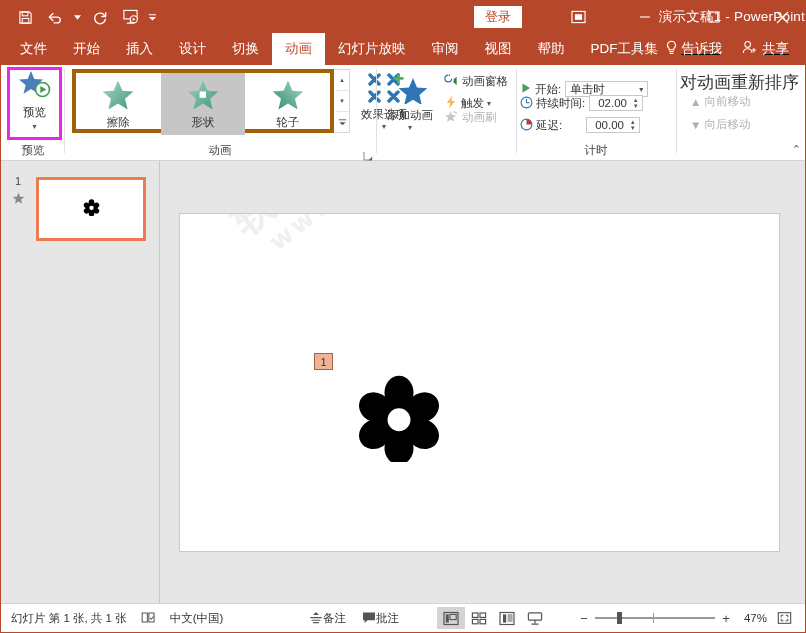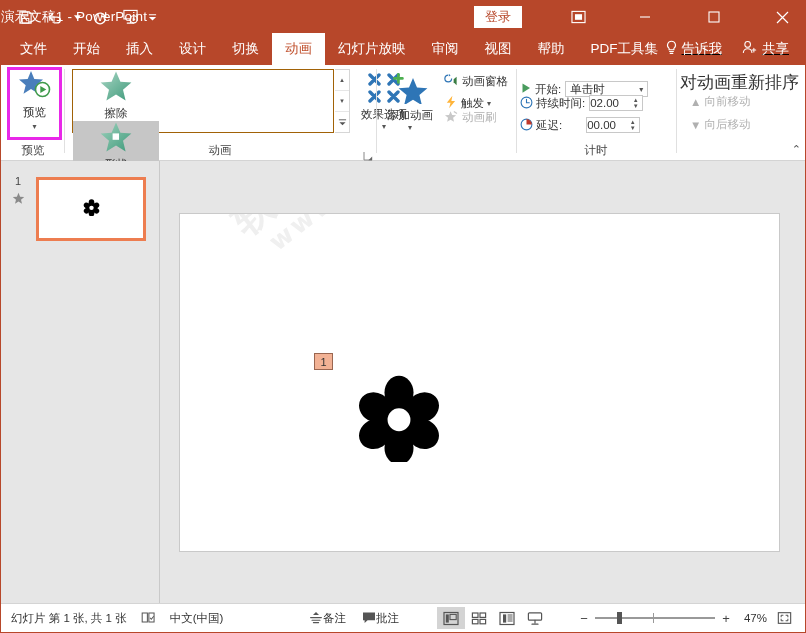--- a/index.html
+++ b/index.html
@@ -13,21 +13,21 @@
        border:1px solid #b7472a;background:#fff;}
 
   
   .titlebar{position:absolute;left:0;top:0;width:804px;height:32px;background:#b7472a;}
   .qat{position:absolute;left:10px;top:0;height:32px;display:flex;align-items:center;gap:2px;}
   .qat .qbtn{width:28px;height:26px;display:flex;align-items:center;justify-content:center;
              color:#fff;cursor:pointer;}
   .qat .qbtn svg{display:block;}
   .qat .qcar{width:13px;height:26px;display:flex;align-items:center;justify-content:center;color:#fff;}
   .title-text{position:absolute;left:0;top:0;width:804px;height:32px;line-height:32px;
-              text-align:left;color:#fff;font-size:13.5px;letter-spacing:.2px;}
+              text-align:right;color:#fff;font-size:13.5px;letter-spacing:.2px;}
   .win-right{position:absolute;right:0;top:0;height:32px;display:flex;align-items:center;gap:24px;}
   .signin{background:#fff;color:#b7472a;font-size:13px;padding:3px 11px;margin-right:12px;cursor:pointer;
           line-height:16px;}
   .wbtn{width:45px;height:32px;display:flex;align-items:center;justify-content:center;
         color:#fff;cursor:pointer;}
   .wbtn.ribbonopt{width:40px;}
 
   
   .tabstrip{position:absolute;left:0;top:32px;width:804px;height:32px;background:#b7472a;}
   .tabs{position:absolute;left:6px;top:0;display:flex;height:32px;align-items:stretch;}
@@ -49,22 +49,22 @@
   .g-preview{left:1px;width:62px;}
   .prev-hl{position:absolute;left:5px;top:2px;width:55px;height:73px;
            border:3px solid #e828e8;box-sizing:border-box;}
   .prevbtn{position:absolute;left:8px;top:5px;width:49px;height:67px;display:flex;flex-direction:column;
            align-items:center;justify-content:flex-start;cursor:pointer;}
   .prevbtn .lbl{font-size:11.5px;color:#333;margin-top:1px;}
   .prevbtn .car{font-size:8px;color:#555;line-height:8px;margin-top:3px;}
 
   
   .g-anim{left:63px;width:312px;}
-  .gal{position:absolute;left:8px;top:4px;width:262px;height:64px;border:1px solid #a16207;
-       background:#fff;box-sizing:border-box;display:flex;flex-direction:column;}
+  .gal{position:absolute;left:8px;top:4px;width:262px;height:64px;border:4px solid #a16207;
+       background:#fff;box-sizing:border-box;display:flex;}
   .galitem{width:86px;height:62px;display:flex;flex-direction:column;align-items:center;
            justify-content:center;cursor:pointer;}
   .galitem.sel{background:#c6c6c6;}
   .galitem .lbl{font-size:11.5px;color:#333;margin-top:1px;}
   .galnav{position:absolute;left:271px;top:4px;width:15px;height:64px;border:1px solid #d6d6d6;
           border-left:none;box-sizing:border-box;background:#fff;display:flex;flex-direction:column;}
   .galnav div{flex:1;display:flex;align-items:center;justify-content:center;font-size:7px;color:#555;
               cursor:pointer;}
   .galnav div+div{border-top:1px solid #e6e6e6;}
 
@@ -81,21 +81,21 @@
   .smrow.disabled{color:#b0b0b0;cursor:default;}
   .smrow .car{font-size:8px;color:#555;}
 
   .tmrow{position:absolute;display:flex;align-items:center;font-size:11.5px;color:#333;white-space:nowrap;}
   .tmlabel{margin-left:3px;}
   .combo{border:1px solid #c8c8c8;background:#fff;height:16px;display:flex;align-items:center;
          font-size:11.5px;color:#333;padding:0 2px 0 4px;box-sizing:border-box;cursor:pointer;}
   .combo .v{flex:1;}
   .combo .car{font-size:8px;color:#555;margin-left:4px;margin-right:2px;}
   .spin{border:1px solid #c8c8c8;background:#fff;height:16px;display:flex;align-items:center;
-        font-size:11.5px;color:#333;padding-left:0;box-sizing:border-box;cursor:text;}
+        font-size:11.5px;color:#333;padding-left:8px;box-sizing:border-box;cursor:text;}
   .spin .v{flex:1;}
   .spin .arrows{display:flex;flex-direction:column;width:11px;margin-right:1px;}
   .spin .arrows span{font-size:6px;line-height:6px;color:#555;text-align:center;cursor:pointer;}
 
   .reorder-title{position:absolute;left:4px;top:6px;font-size:17px;color:#333;white-space:nowrap;}
   .collapse{position:absolute;right:4px;bottom:4px;font-size:11px;color:#555;cursor:pointer;}
 
   
   .main{position:absolute;left:0;top:160px;width:804px;height:444px;background:#e6e6e6;}
   .thumbpane{position:absolute;left:0;top:0;width:158px;height:444px;background:#e6e6e6;

